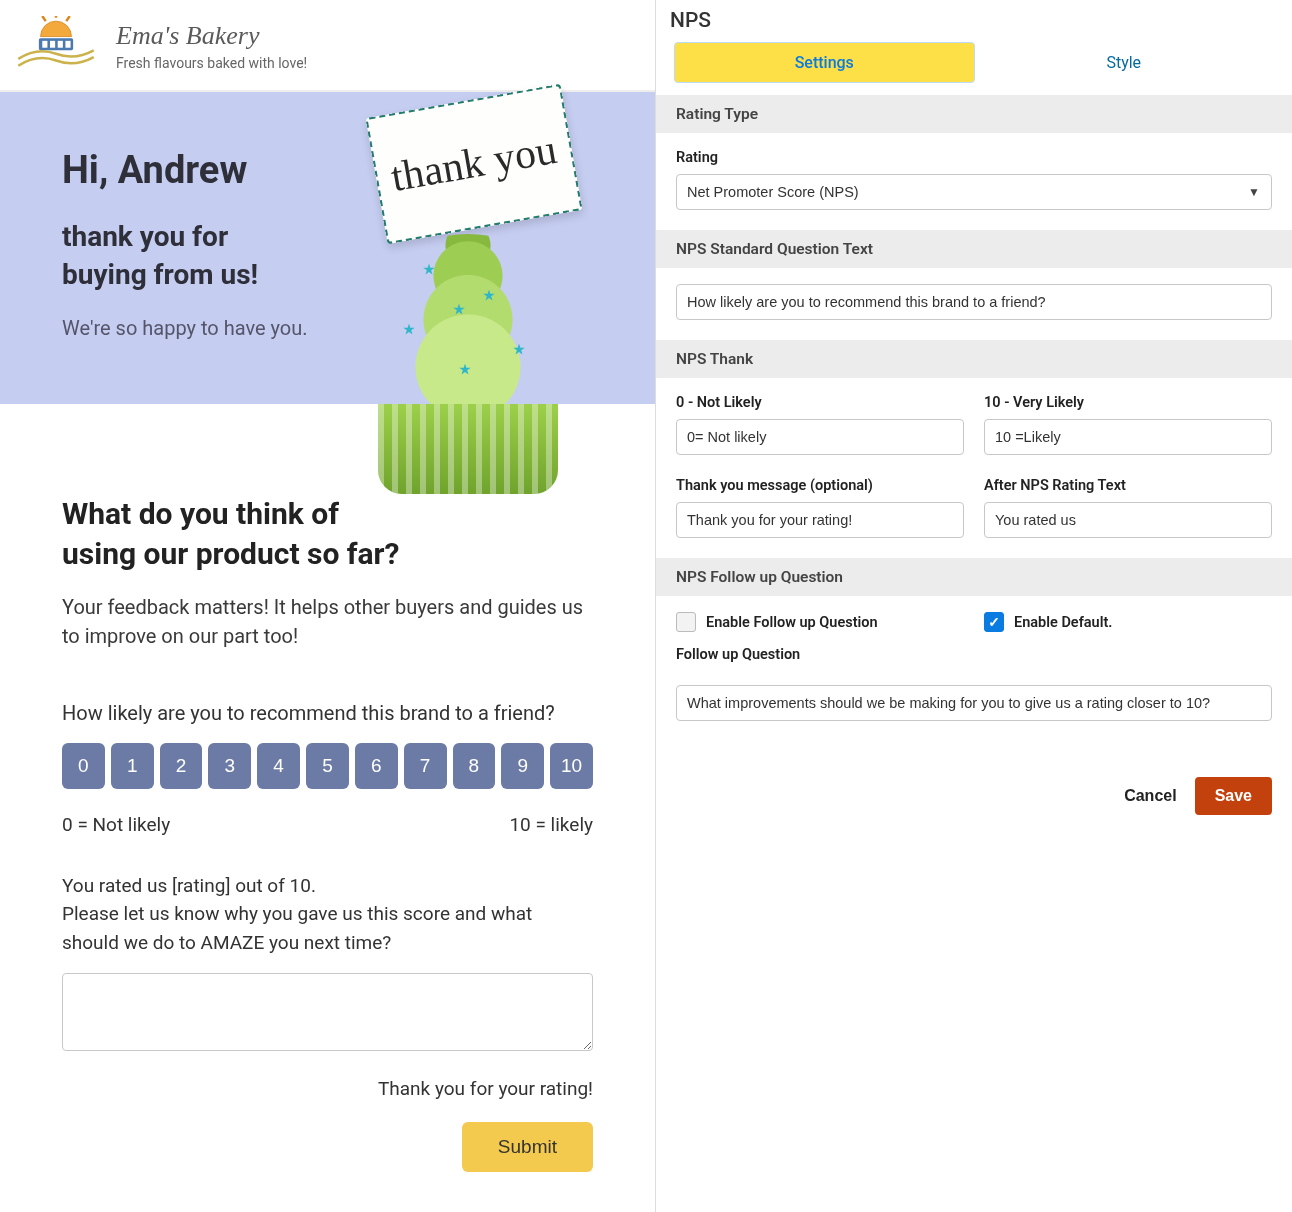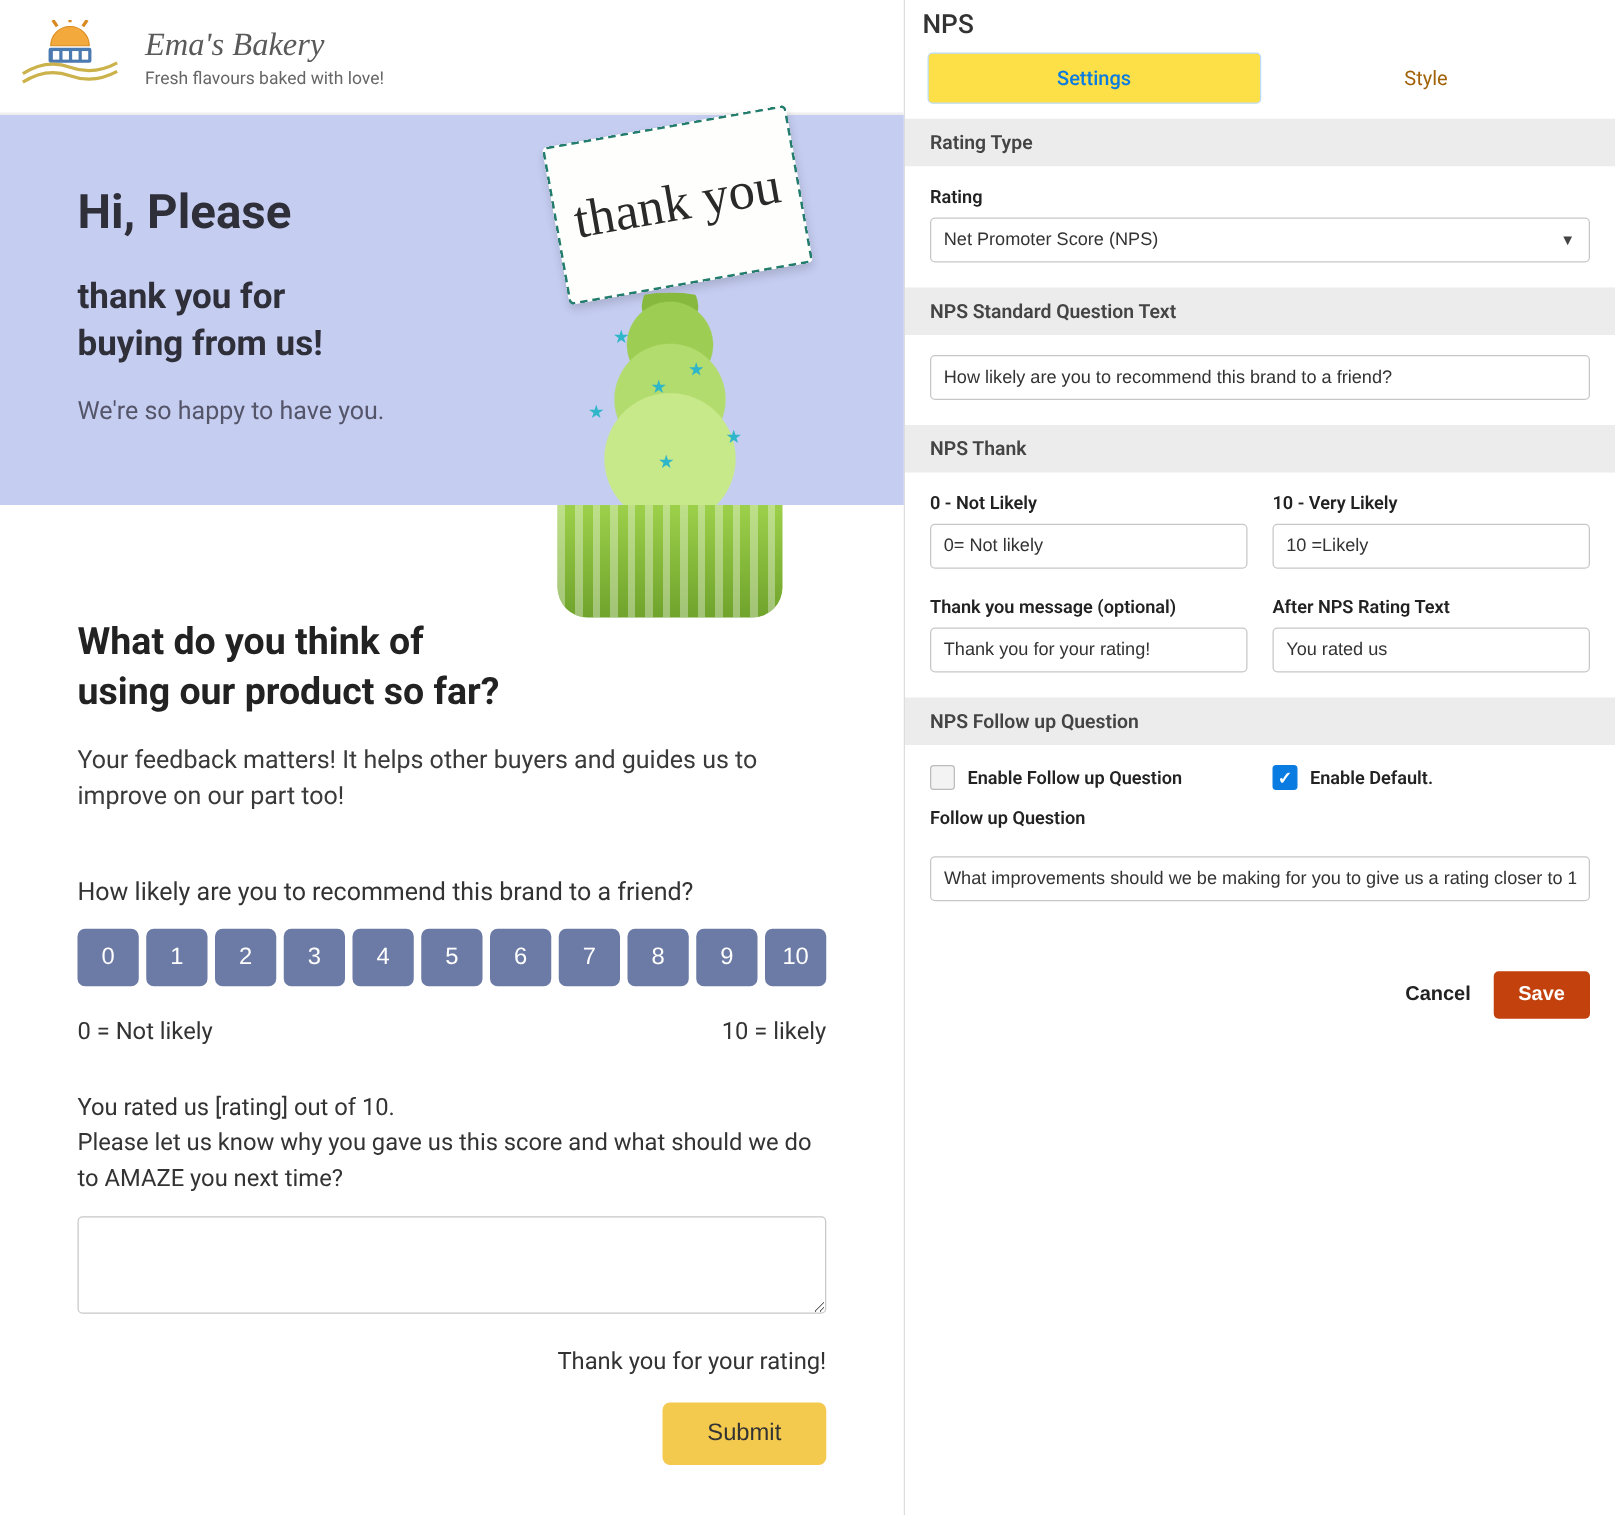--- a/index.html
+++ b/index.html
@@ -7,21 +7,21 @@
       font-family: -apple-system, BlinkMacSystemFont, 'Segoe UI', Roboto, sans-serif;
       display: flex;
       width: 1292px;
       height: 1212px;
       background: #fff;
       overflow: hidden;
     }
 
     
     .preview {
-      width: 724px;
+      width: 656px;
       border-right: 1px solid #ddd;
       display: flex;
       flex-direction: column;
     }
 
     .brand-bar {
       display: flex;
       align-items: center;
       gap: 14px;
       padding: 16px 10px 14px 10px;
@@ -163,21 +163,21 @@
       flex:1;background:#fff;display:flex;flex-direction:column;
     }
     .panel-title{
       font-size:21px;color:#333;padding:8px 14px 10px 14px;font-weight:500;
     }
     .tabs{
       display:flex;gap:0;padding:0 18px 12px 18px;
     }
     .tab{
       flex:1;text-align:center;padding:10px 0;border:1px solid #d1e3f6;border-radius:4px;font-size:16px;cursor:pointer;
-      background:#fff;color:#a16207;
+      background:#fff;color:#0369a1;
     }
     .tab.active{ background:#fde047;color:#0a7be0;border-color:#bcdcf6;font-weight:500;}
     .tab + .tab{ border-left:none;border-radius:0 4px 4px 0;border-color:transparent;background:transparent;}
     .section-h{
       background:#ececec;color:#444;font-weight:600;padding:10px 20px;font-size:15.5px;
     }
     .section-b{ padding:16px 20px 20px 20px; }
     .field-label{ font-size:14.5px;color:#222;font-weight:600;margin-bottom:8px;display:block;}
     .input, .select{
       width:100%;border:1px solid #c7c7c7;border-radius:4px;padding:9px 10px;font-size:14.5px;color:#333;background:#fff;
@@ -227,21 +227,21 @@
         <path d="M6 58 Q28 44 50 52 Q72 60 94 48" stroke="#cbb24a" stroke-width="3" fill="none"></path>
       </svg>
     </div>
     <div class="brand-text">
       <div class="brand-name">Ema's Bakery</div>
       <div class="brand-tagline">Fresh flavours baked with love!</div>
     </div>
   </div>
 
   <div class="hero">
-    <h1>Hi, Please</h1>
+    <h1>Hi, Andrew</h1>
     <h2>
       <span>thank you for</span><br>
       <span>buying from us!</span>
     </h2>
     <p>We're so happy to have you.</p>
 
     <div class="cupcake">
       <div class="stick"></div>
       <div class="card">
         <span>thank you</span>

